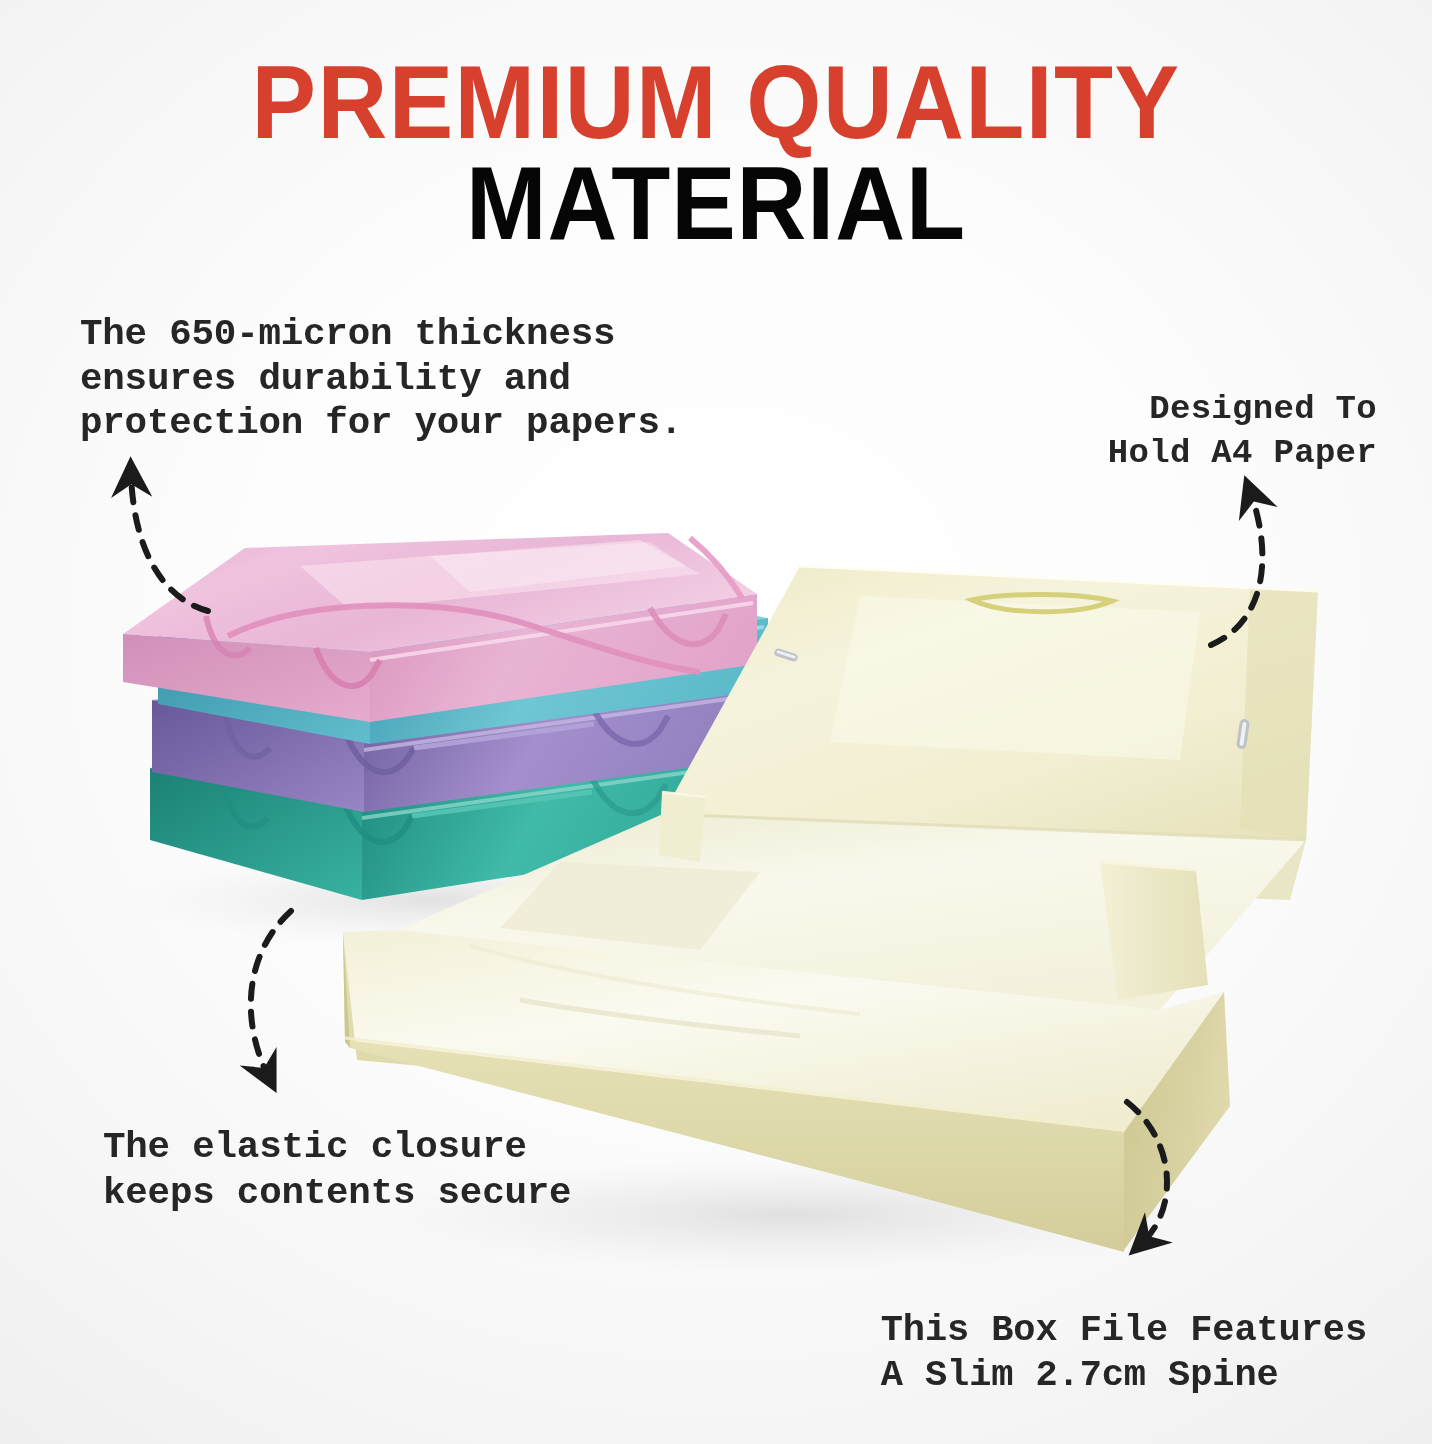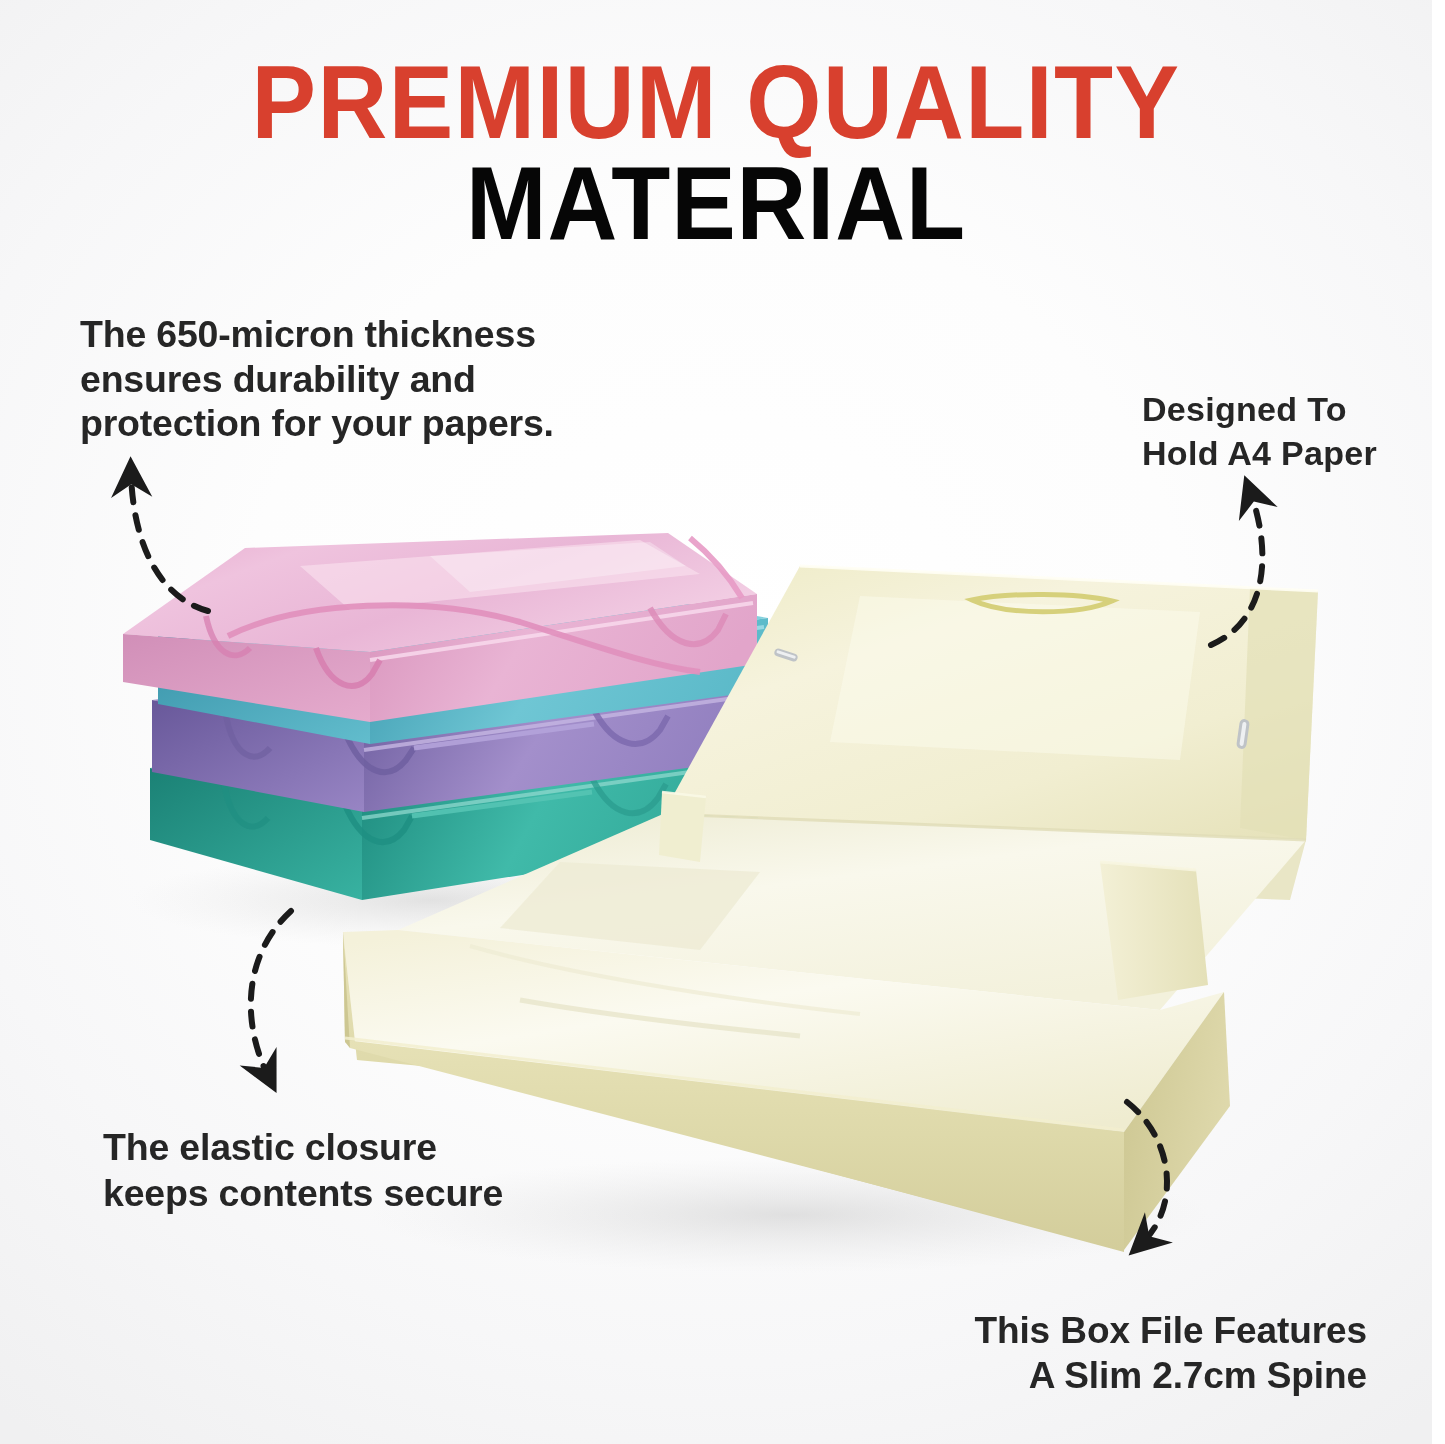--- a/index.html
+++ b/index.html
@@ -46,53 +46,55 @@
     margin-top: -4px;
   }
 
   
   .callout {
     position: absolute;
     color: #262626;
     font-weight: bold;
     z-index: 42;
     white-space: pre-line;
+    font-family: Liberation Mono, monospace;
   }
   #callout-thickness {
     left: 80px;
     top: 312px;
     font-size: 37.5px;
     line-height: 1.19;
     letter-spacing: -0.2px;
     text-align: left;
   }
   #callout-a4 {
     right: 55px;
     top: 388px;
     font-size: 34px;
     line-height: 1.28;
     letter-spacing: 0.3px;
+    text-align: right;
     margin-left: 24px;
   }
   #callout-elastic {
     left: 103px;
     top: 1110px;
     font-size: 37.5px;
     line-height: 1.23;
     letter-spacing: -0.2px;
     text-align: left;
     margin-top: 14px;
   }
   #callout-spine {
     right: 65px;
     top: 1308px;
     font-size: 37px;
     line-height: 1.22;
     letter-spacing: -0.1px;
-    text-align: right;
+    text-align: left;
   }
 
   
   #arrows {
     position: absolute;
     left: 0; top: 0;
     width: 1445px; height: 1444px;
     z-index: 41;
     pointer-events: none;
   }

